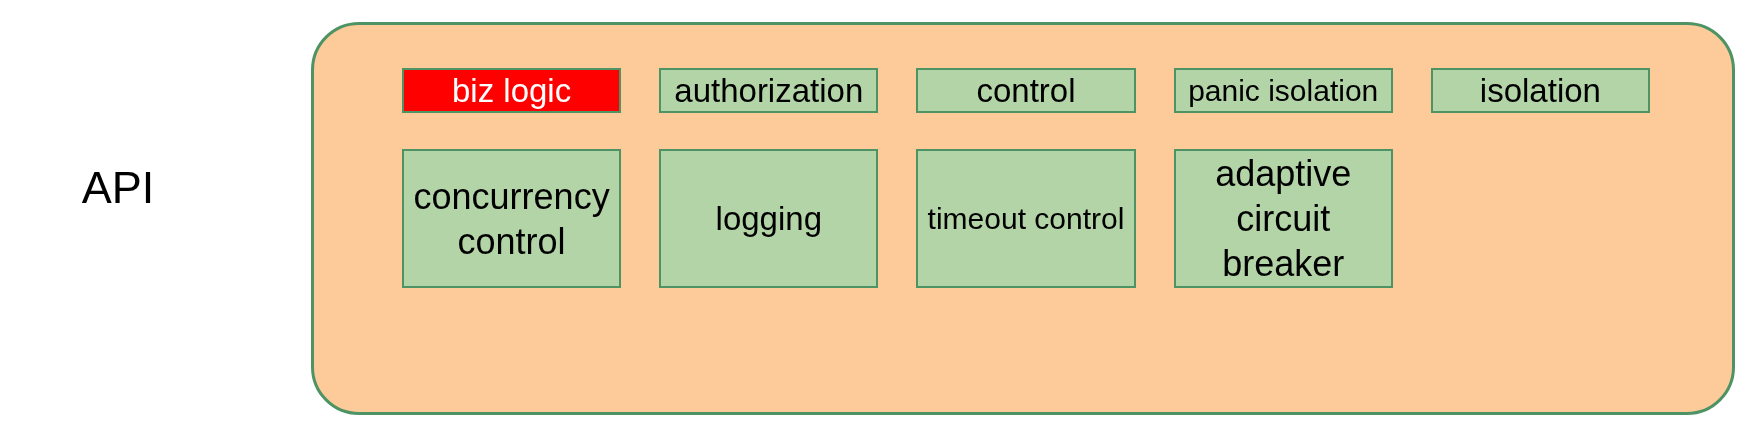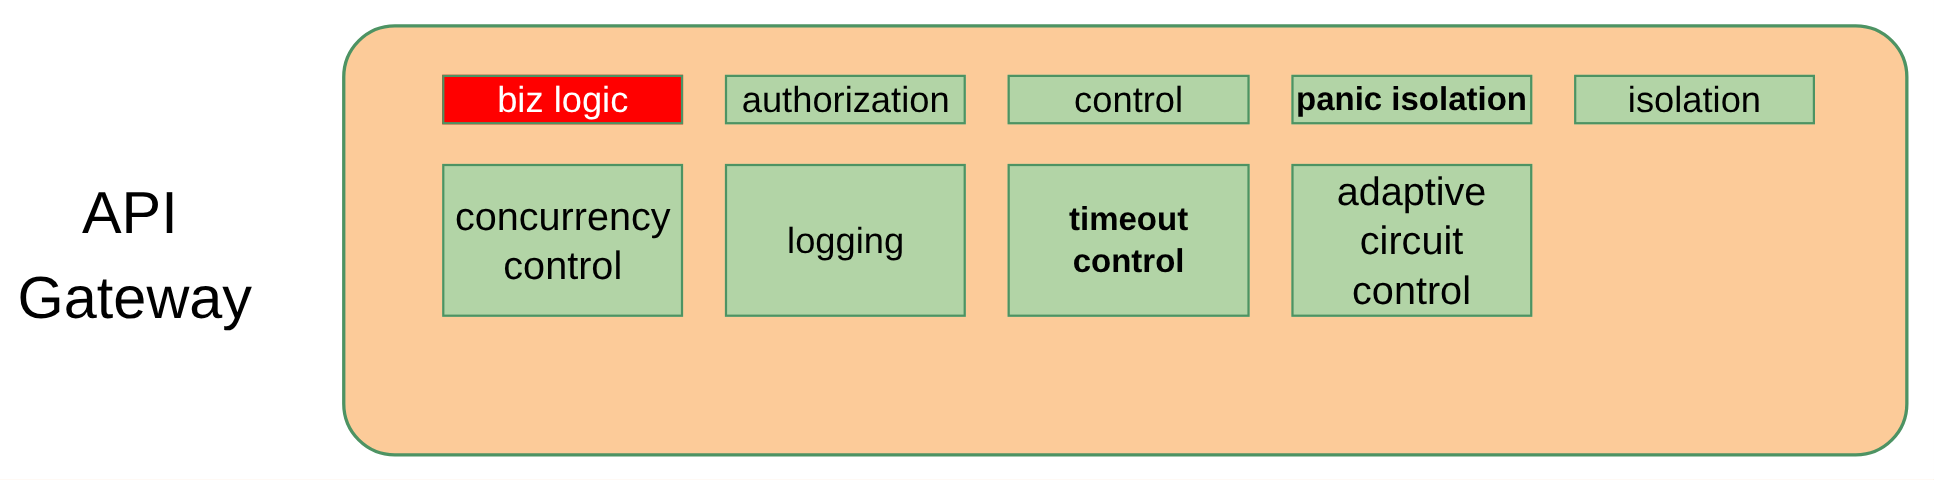--- a/index.html
+++ b/index.html
@@ -14,21 +14,21 @@
     height: 436px;
     background: var(--page-bg, #ffffff);
     overflow: hidden;
   }
   .gw-title {
     position: absolute;
     left: 16px;
     top: 156px;
     width: 204px;
     text-align: center;
-    font-size: 54px;
+    font-size: 45px;
     line-height: 1.42;
     color: var(--label-text, #000000);
   }
   .gw-container {
     position: absolute;
     left: 311px;
     top: 22px;
     width: 1424px;
     height: 393px;
     box-sizing: border-box;
@@ -59,31 +59,30 @@
   }
   .box.highlight {
     background: var(--highlight-fill, #FF0000);
     color: var(--highlight-text, #FFFFFF);
   }
   .box-label {
     white-space: pre-line;
     line-height: 1.25;
   }
   .t-lg { font-size: 33px; }
-  .t-md { font-size: 30px; font-weight: bold; }
+  .t-md { font-size: 30px; }
   .t-sm { font-size: 36px; }
 </style>
 </head>
 <body>
 
 <div id="canvas">
 
   <div class="gw-title">
     <div>API</div>
-    <div>Gateway</div>
   </div>
 
   <div class="gw-container">
     <div class="gw-grid">
 
       <div class="box t-lg highlight">
         <span class="box-label">biz logic</span>
       </div>
       <div class="box t-lg">
         <span class="box-label">authorization</span>
@@ -104,19 +103,19 @@
       </div>
 
       <div class="box t-lg">
         <span class="box-label">logging</span>
       </div>
       <div class="box t-md">
         <span class="box-label">timeout control</span>
       </div>
       <div class="box t-sm">
         <span class="box-label">adaptive circuit
-control</span>
+breaker</span>
       </div>
 
     </div>
   </div>
 
 </div>
 
 </body></html>

